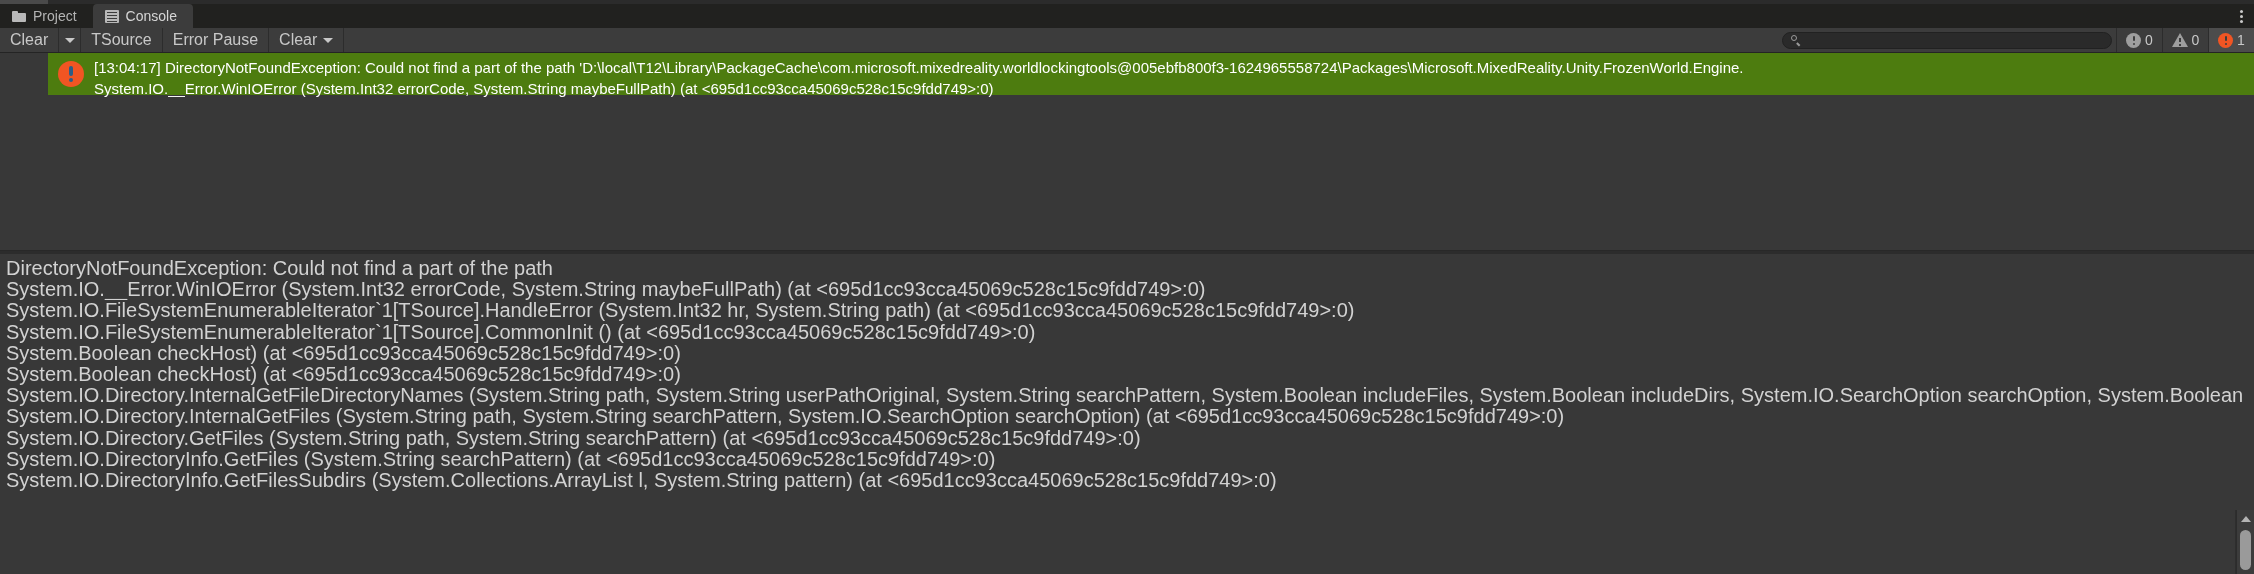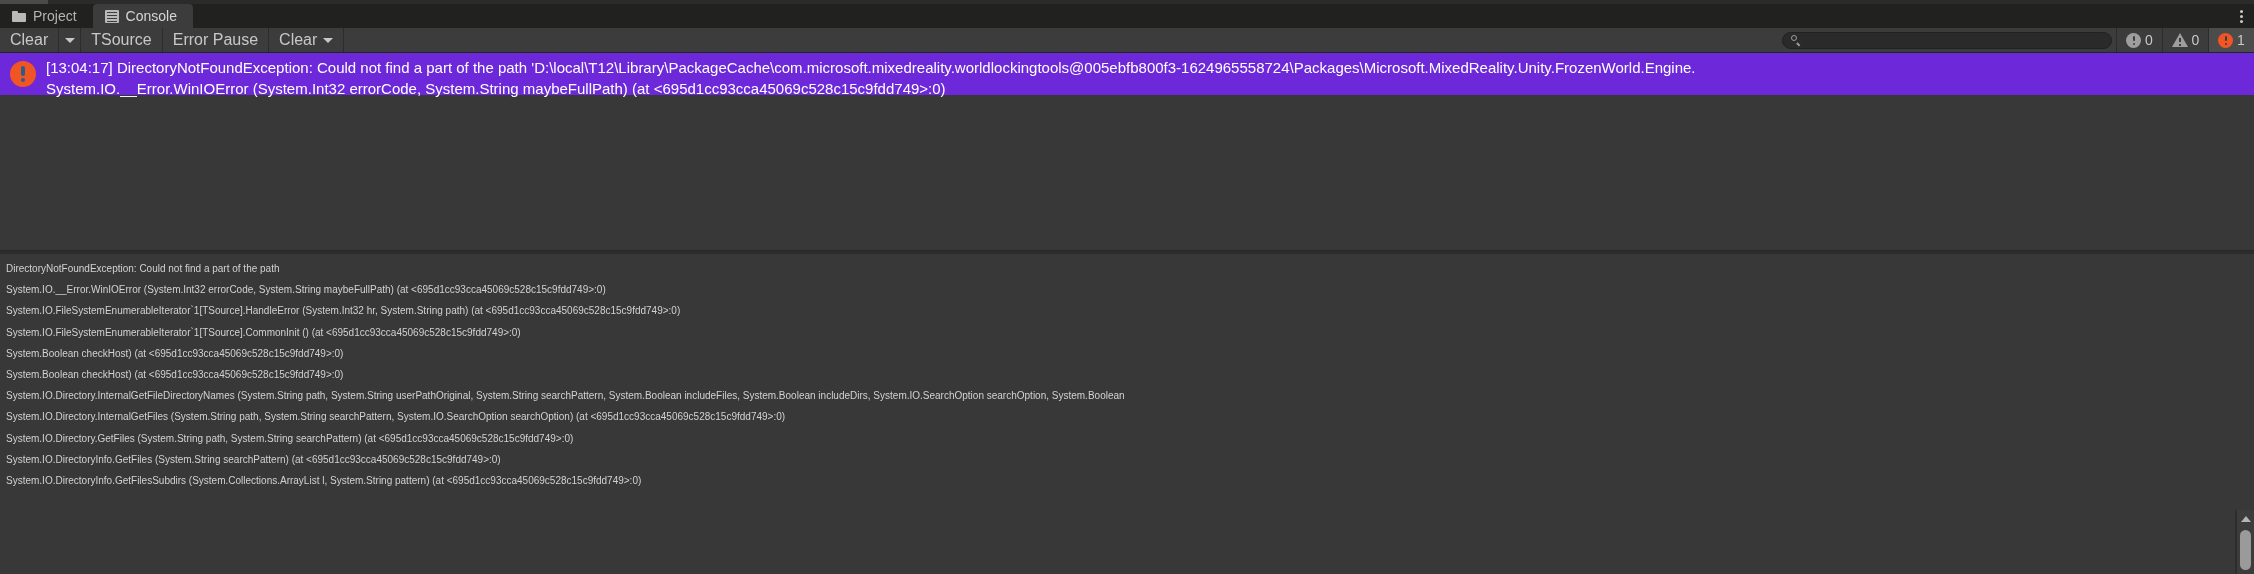--- a/index.html
+++ b/index.html
@@ -282,21 +282,21 @@
     overflow: hidden;
   }
   .log-entry {
     display: flex;
     align-items: flex-start;
     height: 42px;
     box-sizing: border-box;
     padding: 4px 0 0 0;
     cursor: pointer;
   }
-  .log-entry.selected { background: #6d28d9; }
+  .log-entry.selected { background: #4d7c0f; margin-left: 48px; }
   .log-icon-col {
     width: 46px;
     display: flex;
     align-items: flex-start;
     justify-content: center;
     padding-top: 4px;
     flex: none;
   }
   .err-icon {
     width: 26px; height: 26px;
@@ -348,21 +348,21 @@
     position: absolute;
     left: 0; top: 254px;
     width: 2254px;
     height: 320px;
     background: #383838;
     overflow: hidden;
     padding: 4px 0 0 4px;
     box-sizing: border-box;
   }
   .detail-line {
-    font-size: 10px;
+    font-size: 20px;
     line-height: 21.2px;
     color: #d2d2d2;
     white-space: nowrap;
     overflow: hidden;
     padding-left: 2px;
   }
 
   
   .vscroll {
     position: absolute;

